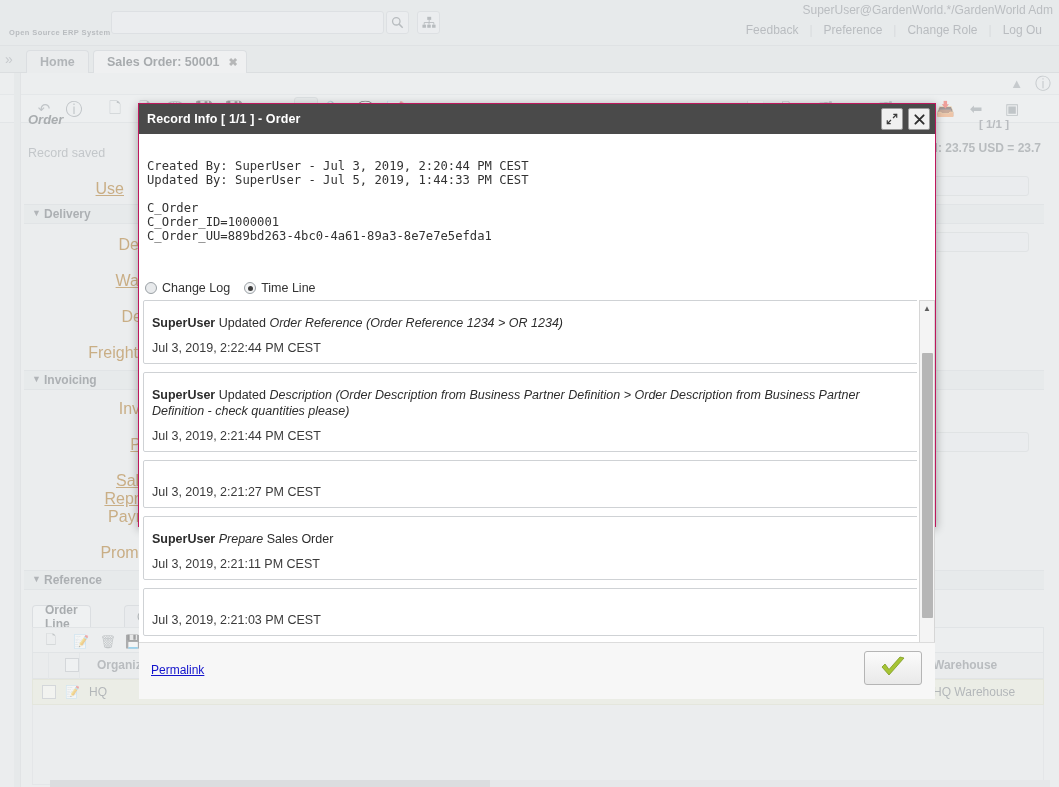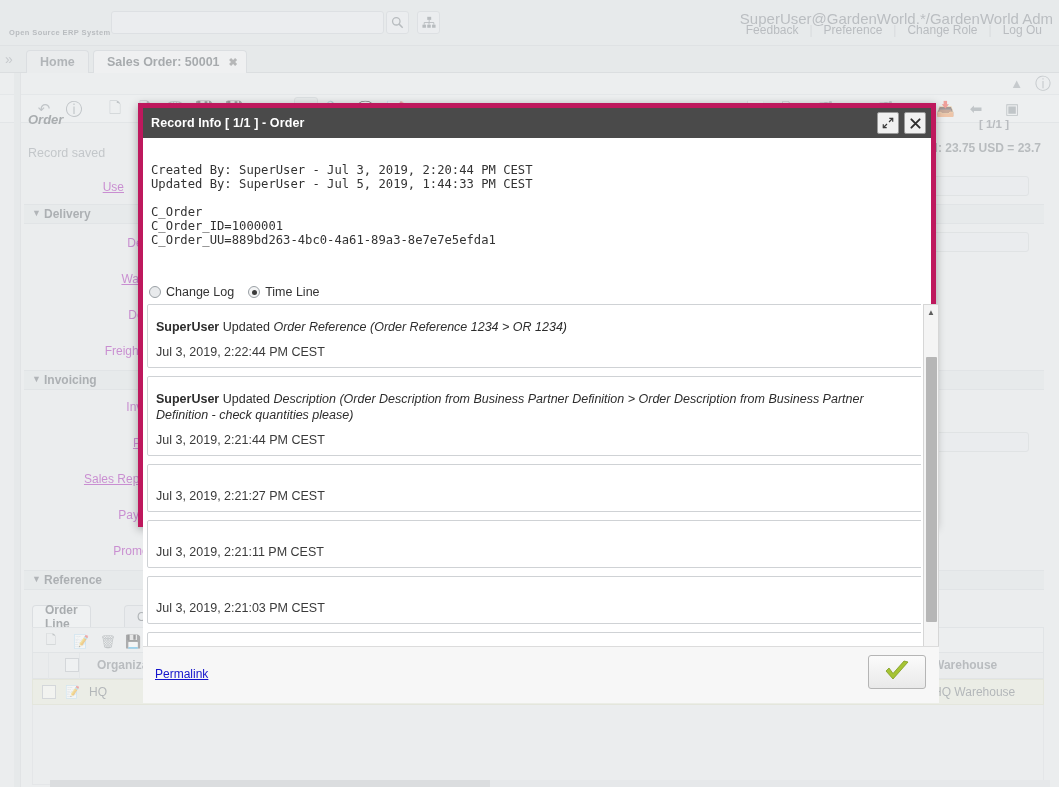--- a/index.html
+++ b/index.html
@@ -42,22 +42,22 @@
   .hdr-icon-btn {
     position: absolute; top: 11px; width: 23px; height: 23px;
     background: #eceff1; border: 1px solid #cdd2d6; border-radius: 3px;
     display: flex; align-items: center; justify-content: center;
     color: #7b8288;
   }
   .hdr-search-btn { left: 386px; }
   .hdr-tree-btn { left: 417px; }
 
   .user-context {
-    position: absolute; right: 6px; top: 10px;
-    font-size: 15px; color: #80868c;
+    position: absolute; right: 6px; top: 3px;
+    font-size: 12px; color: #80868c;
     white-space: nowrap;
   }
   .header-links {
     position: absolute; right: 6px; top: 23px;
     font-size: 12px; color: #7d8389;
     white-space: nowrap;
   }
   .header-links span.lnk { padding: 0 11px; }
   .header-links span.sep { color: #c0c5c9; }
 
@@ -114,21 +114,21 @@
   .form-status {
     position: absolute; left: 4px; top: 34px;
     font-size: 12.5px; color: #949a9f;
   }
   .total-line {
     position: absolute; right: 10px; top: 29px;
     font-size: 12px; font-weight: bold; color: #7b8186;
     white-space: nowrap;
   }
   .fld-label {
-    position: absolute; font-size: 12px; color: #a21caf; text-align: right;
+    position: absolute; font-size: 16px; color: #a16207; text-align: right;
   }
   .fld-label.link { text-decoration: underline; }
   .fld-input {
     position: absolute; height: 20px;
     background: #e9ecee; border: 1px solid #d3d7da; border-radius: 3px;
   }
   .section-bar {
     position: absolute; left: 0; width: 1020px; height: 20px;
     background: #e4e7e9; border-top: 1px solid #d6dadd; border-bottom: 1px solid #d6dadd;
   }
@@ -182,21 +182,21 @@
   }
   .page-hscroll .thumb { position: absolute; left: 0; top: 0; width: 440px; height: 7px; background: #c8cbcd; }
   .left-rail { position: absolute; left: 14px; top: 73px; width: 7px; bottom: 0; background: #e2e5e7; border-right: 1px solid #d5d9dc; }
 
   
   #record-info-dialog {
     position: absolute; left: 138px; top: 103px;
     width: 798px; height: 424px;
     background: #0ea5e9;
     box-shadow: 0 2px 9px rgba(0,0,0,0.32);
-    border: 5px solid #be185d;
+    border: 1px solid #be185d;
     z-index: 50;
   }
   .dlg-titlebar {
     position: relative; height: 30px;
     background: #4a4a4a;
     display: flex; align-items: center;
   }
   .dlg-title {
     color: #ffffff; font-size: 12.5px; font-weight: bold;
     padding-left: 8px; letter-spacing: 0.1px;
@@ -521,20 +521,21 @@
             <div class="tl-time">Jul 3, 2019, 2:22:44 PM CEST</div>
           </div>
           <div class="tl-entry">
             <div class="tl-head"><span class="who">SuperUser</span><span> Updated </span><span class="det">Description (Order Description from Business Partner Definition &gt; Order Description from Business Partner Definition - check quantities please)</span></div>
             <div class="tl-time">Jul 3, 2019, 2:21:44 PM CEST</div>
           </div>
           <div class="tl-entry">
             <div class="tl-time">Jul 3, 2019, 2:21:27 PM CEST</div>
           </div>
           <div class="tl-entry">
+            <div class="tl-head"><span class="who">SuperUser</span><span class="act"> Prepare </span><span>Sales Order</span></div>
             <div class="tl-time">Jul 3, 2019, 2:21:11 PM CEST</div>
           </div>
           <div class="tl-entry">
             <div class="tl-time">Jul 3, 2019, 2:21:03 PM CEST</div>
           </div>
           <div class="tl-entry">
             <div class="tl-head"><span class="who">SuperUser</span><span> Updated </span><span class="det">Campaign ( &gt; Spring Mailer)</span></div>
             <div class="tl-time">Jul 3, 2019, 2:20:58 PM CEST</div>
           </div>
         </div>

